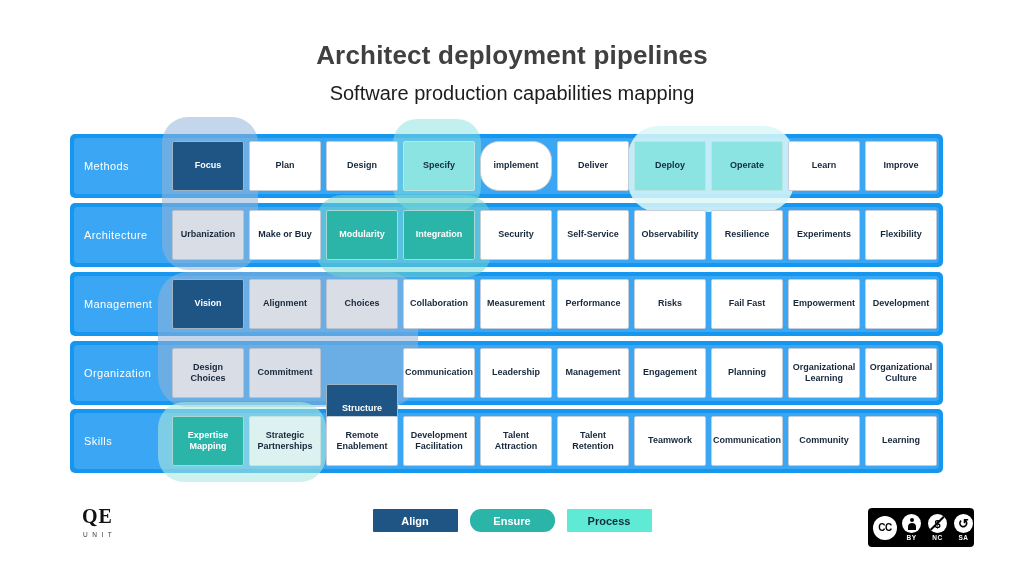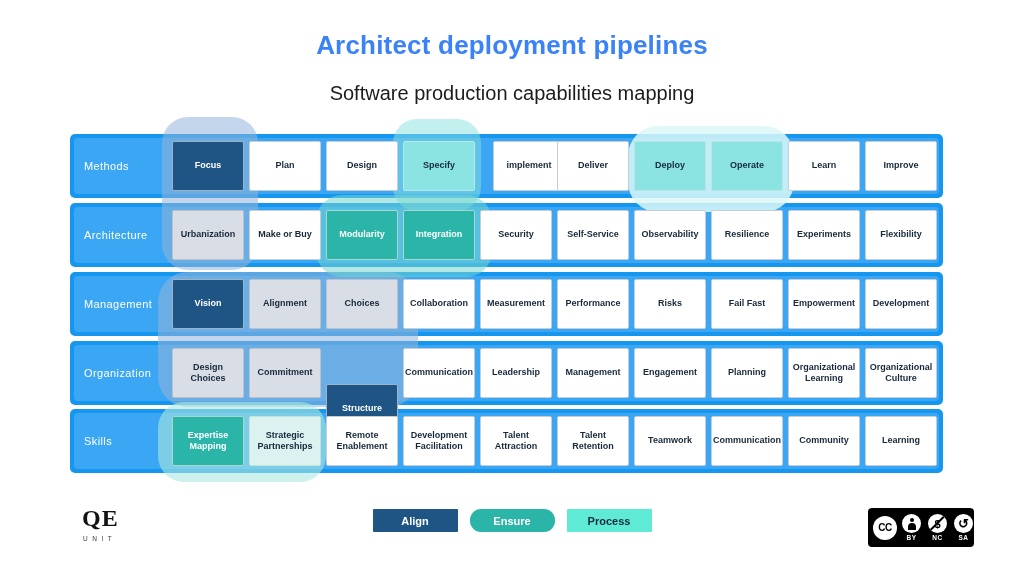--- a/index.html
+++ b/index.html
@@ -1,19 +1,19 @@
 <!DOCTYPE html>
 <html><head>
 <meta charset="utf-8">
 <style>
   html,body { margin:0; padding:0; background:#ffffff; font-family:"Liberation Sans", sans-serif; }
   .canvas { position:relative; width:1024px; height:576px; background:#ffffff; overflow:hidden; }
 
-  .page-title { position:absolute; top:30px; left:0; width:100%; text-align:center;
-    font-size:26px; font-weight:700; color:#3b82f6; letter-spacing:0.2px; }
+  .page-title { position:absolute; top:40px; left:0; width:100%; text-align:center;
+    font-size:26px; font-weight:700; color:#404040; letter-spacing:0.2px; }
   .page-subtitle { position:absolute; top:82px; left:0; width:100%; text-align:center;
     font-size:20px; font-weight:400; color:#1c1c1c; }
 
   .band { position:absolute; left:70px; width:873px; height:64px;
     background:#1697ef; border-radius:5px; }
   .band-inner { position:absolute; left:4px; top:4px; right:4px; bottom:4px;
     background:#3ba6f3; border-radius:4px; }
   .row-label { position:absolute; left:14px; top:0; height:100%; display:flex; align-items:center;
     color:#ffffff; font-size:11px; font-weight:400; letter-spacing:0.4px; }
   .row-label::first-letter { font-weight:700; }
@@ -37,21 +37,21 @@
 
   .legend { position:absolute; top:509px; left:0; width:100%;
     display:flex; justify-content:center; gap:12px; }
   .legend-chip { width:85px; height:23px; display:flex; align-items:center; justify-content:center;
     font-size:11px; font-weight:700; border-radius:1px; }
   .legend-chip.align   { background:#1e5585; color:#ffffff; }
   .legend-chip.ensure  { background:#2bb5a9; color:#ffffff;border-radius:11px; }
   .legend-chip.process { background:#5eead4; color:#122b3d; }
 
   .logo { position:absolute; left:82px; top:505px; }
-  .logo-qe { font-family:"Liberation Serif", serif; font-size:24px; font-weight:700;
+  .logo-qe { font-family:"Liberation Serif", serif; font-size:20px; font-weight:700;
     color:#121212; letter-spacing:1px; }
   .logo-unit { font-size:6.5px; letter-spacing:4.5px; color:#3a3a3a; margin-top:3px; margin-left:1px; }
 
   .cc-badge { position:absolute; left:868px; top:508px; width:106px; height:39px;
     background:#000000; border-radius:4px; box-sizing:border-box;
     display:flex; align-items:center; padding:0 5px; gap:3px; }
   .cc-main { width:24px; height:24px; border-radius:50%; background:#ffffff; color:#000;
     display:flex; align-items:center; justify-content:center;
     font-size:10px; font-weight:700; letter-spacing:-0.5px; flex:0 0 auto; }
   .cc-col { display:flex; flex-direction:column; align-items:center; gap:1px; flex:0 0 auto; width:23px; }
@@ -104,21 +104,21 @@
       <div class="blob cyan" style="left: 393px; top: 119px; width: 88px; height: 92px; border-radius: 24px;"></div>
       <div class="blob teal" style="left: 316px; top: 195px; width: 176px; height: 82px; border-radius: 26px;"></div>
       <div class="blob faint" style="left: 628px; top: 126px; width: 166px; height: 86px; border-radius: 30px;"></div>
       <div class="blob mintbl" style="left: 158px; top: 402px; width: 168px; height: 80px; border-radius: 26px;"></div>
     </div>
   <div id="cells-layer">
       <div class="cell align" style="left: 172px; top: 141px;">Focus</div>
       <div class="cell plain" style="left: 249px; top: 141px;">Plan</div>
       <div class="cell plain" style="left: 326px; top: 141px;">Design</div>
       <div class="cell process" style="left: 403px; top: 141px;">Specify</div>
-      <div class="cell plain" style="left: 493px; top: 141px;">implement</div>
+      <div class="cell plain" style="left: 480px; top: 141px; border-radius: 19px;">implement</div>
       <div class="cell plain" style="left: 557px; top: 141px;">Deliver</div>
       <div class="cell process" style="left: 634px; top: 141px;">Deploy</div>
       <div class="cell process" style="left: 711px; top: 141px;">Operate</div>
       <div class="cell plain" style="left: 788px; top: 141px;">Learn</div>
       <div class="cell plain" style="left: 865px; top: 141px;">Improve</div>
       <div class="cell gray" style="left: 172px; top: 210px;">Urbanization</div>
       <div class="cell plain" style="left: 249px; top: 210px;">Make or Buy</div>
       <div class="cell ensure" style="left: 326px; top: 210px;">Modularity</div>
       <div class="cell ensure" style="left: 403px; top: 210px;">Integration</div>
       <div class="cell plain" style="left: 480px; top: 210px;">Security</div>

